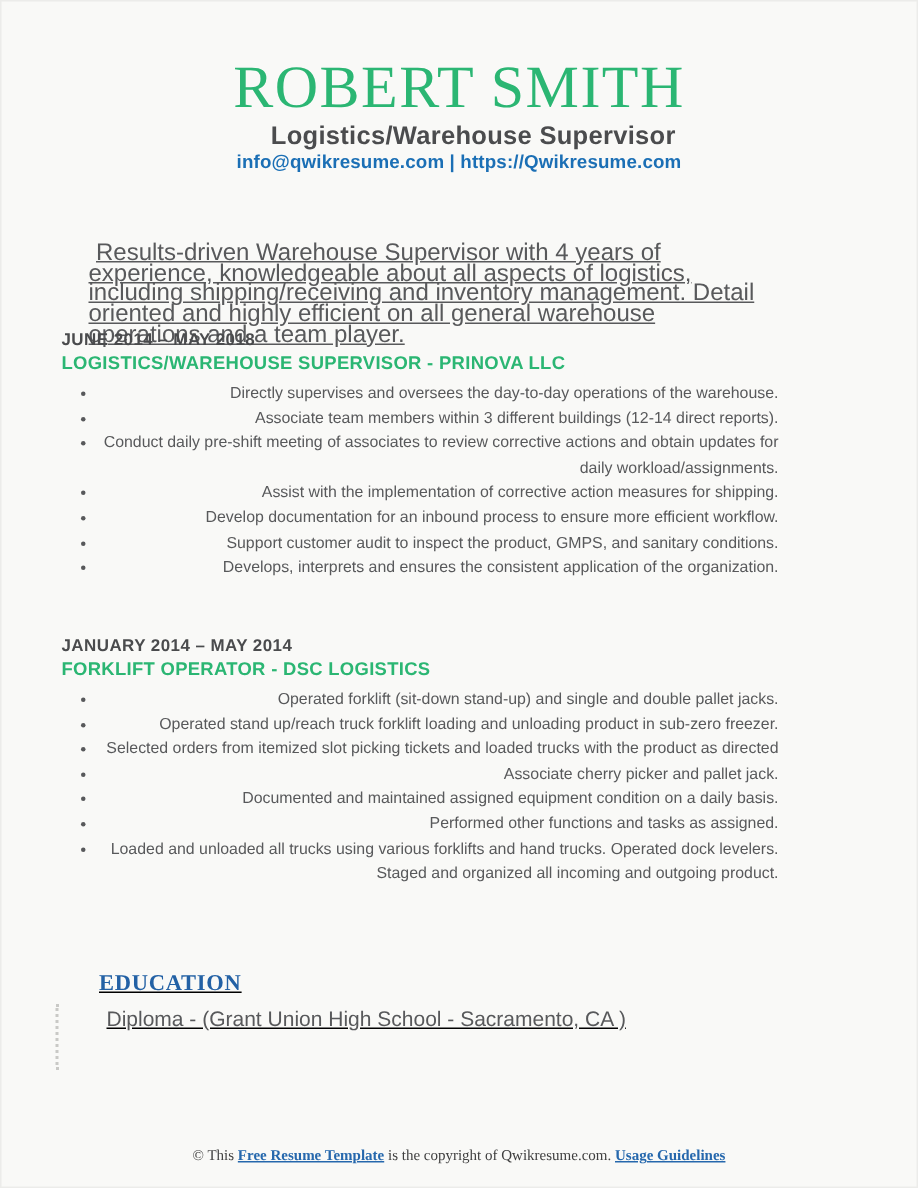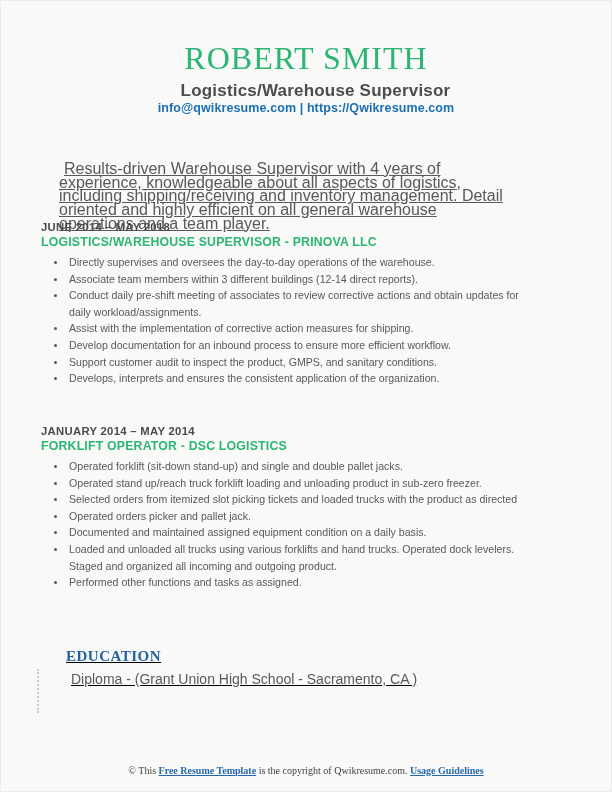--- a/index.html
+++ b/index.html
@@ -22,21 +22,21 @@
   
   .header {
     position: absolute;
     top: 38px;
     left: 0;
     width: 100%;
     text-align: center;
   }
   .name {
     font-family: "Liberation Serif", serif;
-    font-size: 32px;
+    font-size: 40px;
     line-height: 38px;
     font-weight: 400;
     color: #2bb673;
     letter-spacing: 1px;
     text-align: center;
   }
   .job-title-main {
     margin-top: 4px;
     font-size: 17px;
     line-height: 20px;
@@ -87,20 +87,21 @@
     line-height: 15px;
     font-weight: 700;
     color: #2bb673;
     letter-spacing: 0.2px;
   }
   ul.duties {
     margin: 4px 0 0 0;
     padding: 0;
     list-style: none;
     width: 478px;
+    text-align: right;
   }
   ul.duties li {
     position: relative;
     padding-left: 28px;
     font-size: 10.6px;
     line-height: 16.6px;
     color: #58595b;
   }
   ul.duties li::before {
     content: "";
@@ -190,24 +191,24 @@
     </ul>
   </div>
 
   <div class="job job-2">
     <div class="job-dates">JANUARY 2014 – MAY 2014</div>
     <div class="job-heading">FORKLIFT OPERATOR - DSC LOGISTICS</div>
     <ul class="duties">
       <li>Operated forklift (sit-down stand-up) and single and double pallet jacks.</li>
       <li>Operated stand up/reach truck forklift loading and unloading product in sub-zero freezer.</li>
       <li>Selected orders from itemized slot picking tickets and loaded trucks with the product as directed</li>
-      <li>Operated orders picker and pallet jack.</li>
+      <li>Associate cherry picker and pallet jack.</li>
       <li>Documented and maintained assigned equipment condition on a daily basis.</li>
+      <li>Performed other functions and tasks as assigned.</li>
       <li>Loaded and unloaded all trucks using various forklifts and hand trucks. Operated dock levelers. Staged and organized all incoming and outgoing product.</li>
-      <li>Performed other functions and tasks as assigned.</li>
     </ul>
   </div>
 
   <div class="dotted-line"></div>
 
   <div class="education">
     <div class="education-heading">EDUCATION</div>
     <div class="education-item">Diploma - (Grant Union High School  - Sacramento, CA )</div>
   </div>
 

